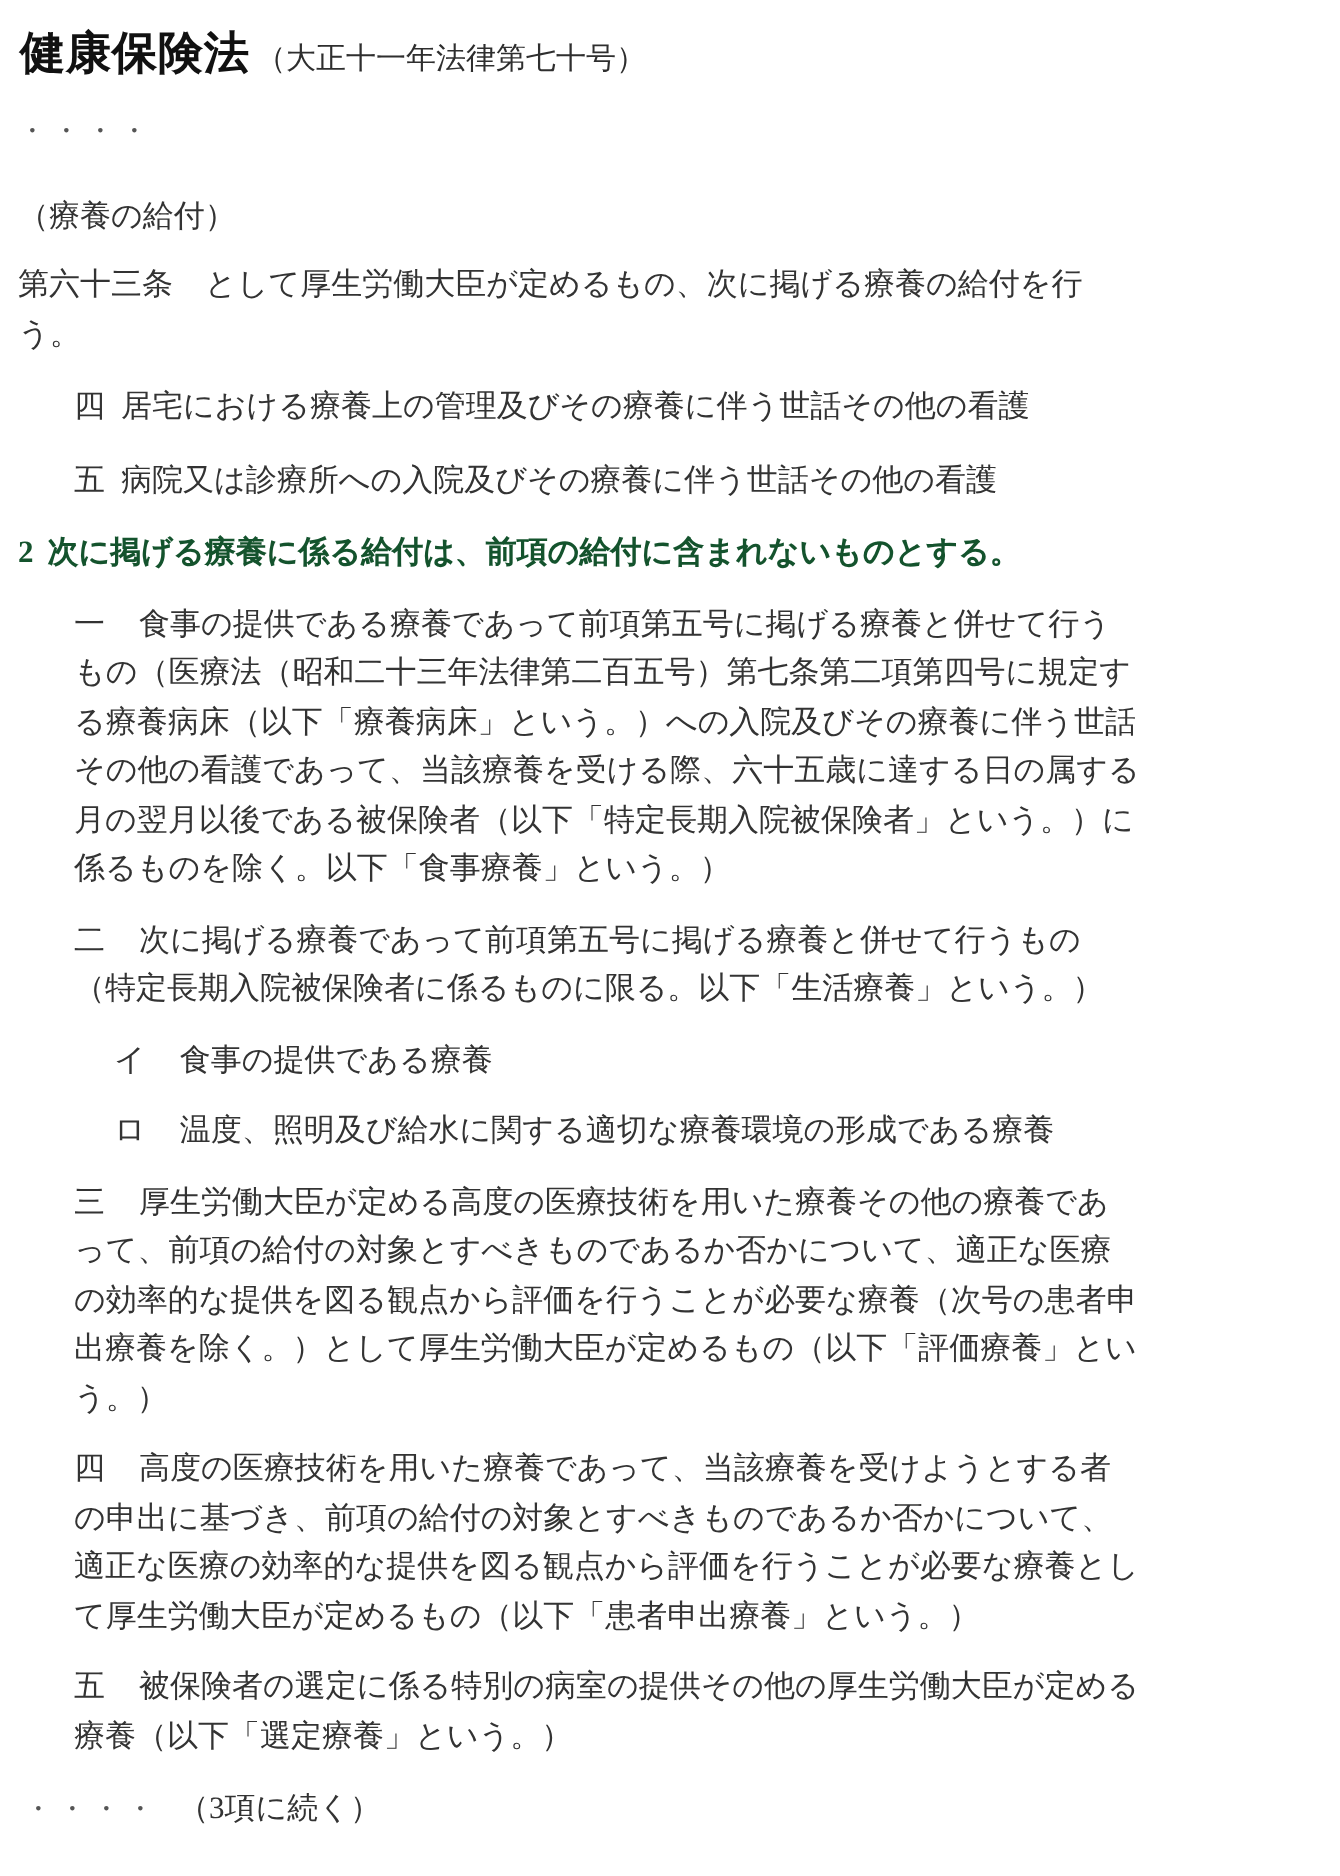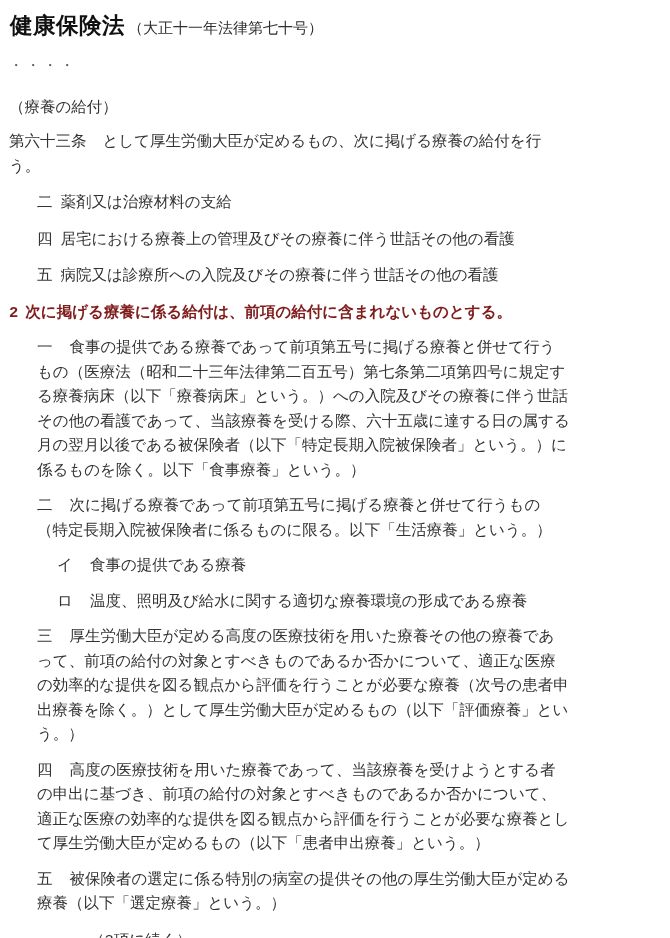--- a/index.html
+++ b/index.html
@@ -4,36 +4,36 @@
 <style>
   html, body { margin: 0; padding: 0; background: #ffffff; }
   .page {
     position: relative;
     width: 580px;
     height: 938px;
     box-sizing: border-box;
     padding: 12px 10px 0 9px;
     overflow: hidden;
     background: #ffffff;
-    font-family: Liberation Mono, monospace;
+    font-family: Liberation Serif, serif;
     font-size: 15.5px;
     line-height: 24.5px;
     color: #333333;
   }
   .title-line { line-height: 30px; margin-left: 1px; }
   .doc-title { font-size: 22.5px; font-weight: 700; color: #111111; letter-spacing: 0.5px; }
   .doc-title-note { font-size: 15px; color: #2e2e2e; margin-left: 3px; }
   .dots-line { margin-top: 9px; }
   .dots { font-size: 14px; color: #555555; letter-spacing: 3px; }
   .section-caption { margin-top: 17px; }
   .article-head { margin-top: 10px; }
   .article-head .art-num { margin-right: 16px; }
   .item-l1 { margin-left: 28px; margin-top: 12px; }
   .item-l1 .num { margin-right: 8px; }
-  .p2-head { margin-top: 12px; font-weight: 700; color: #7f1d1d; }
+  .p2-head { margin-top: 12px; font-weight: 700; color: #14532d; }
   .p2-head .num { margin-right: 7px; }
   .item-l2 { margin-left: 28px; margin-top: 11px; }
   .item-l2 .num { margin-right: 17px; }
   .item-l3 { margin-left: 48px; margin-top: 11px; }
   .item-l3 .num { margin-right: 17px; }
   .footer-line { margin-top: 12px; margin-left: 3px; }
   .footer-line .dots { margin-right: 9px; }
 </style>
 </head>
 <body>
@@ -47,23 +47,20 @@
   <div class="dots-line">
     <span class="dots">・・・・</span>
   </div>
 
   <div class="section-caption">（療養の給付）</div>
 
   <div class="article-head">
     <span class="art-num">第六十三条</span><span>として厚生労働大臣が定めるもの、次に掲げる療養の給付を行う。</span>
   </div>
 
-  <div class="item-l1">
-    <span class="num">二</span><span>薬剤又は治療材料の支給</span>
-  </div>
   <div class="item-l1">
     <span class="num">四</span><span>居宅における療養上の管理及びその療養に伴う世話その他の看護</span>
   </div>
   <div class="item-l1">
     <span class="num">五</span><span>病院又は診療所への入院及びその療養に伴う世話その他の看護</span>
   </div>
 
   <div class="p2-head">
     <span class="num">2</span><span>次に掲げる療養に係る給付は、前項の給付に含まれないものとする。</span>
   </div>

